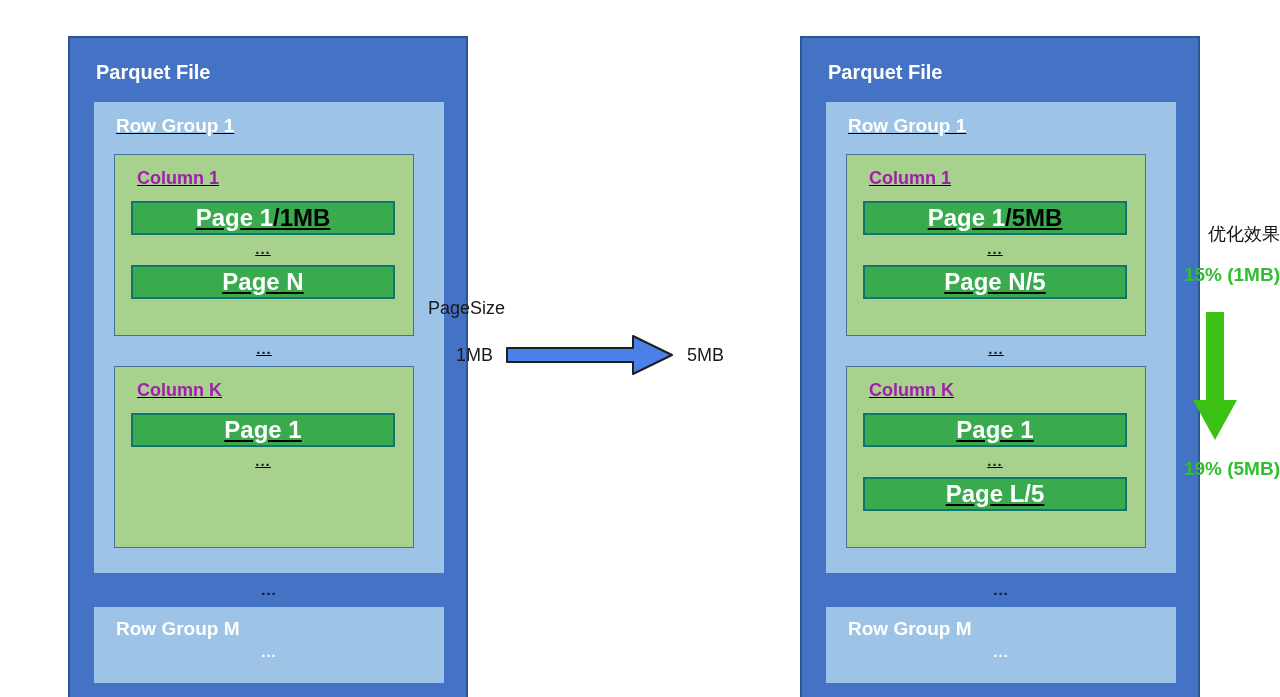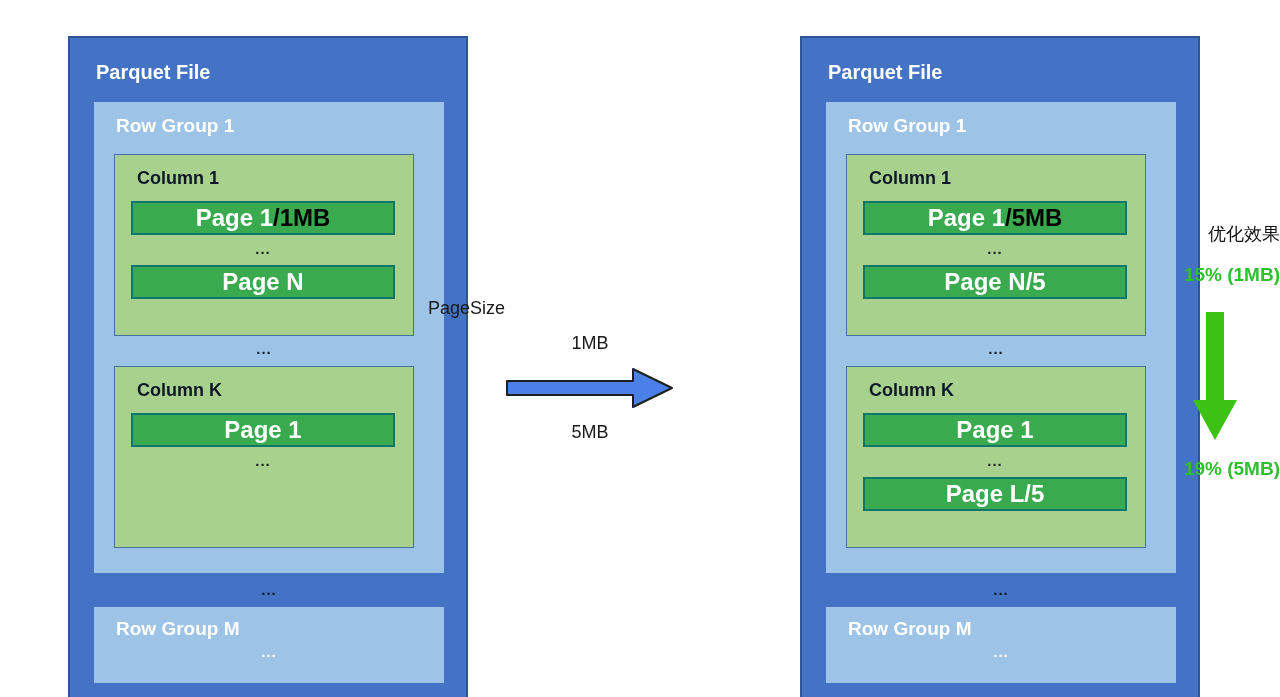--- a/index.html
+++ b/index.html
@@ -20,33 +20,33 @@
   #panel-right { left:754px; }
 
   .panel-title {
     color:#ffffff; font-size:20px; font-weight:bold;
     margin:6px 0 18px 2px; line-height:24px;
   }
 
   .row-group {
     background:#9DC3E6; box-sizing:border-box; width:350px;
   }
-  .rg-top { height:471px; padding:12px 30px 8px 20px; }
+  .rg-top { height:471px; padding:12px 30px 8px 20px;text-decoration:underline; }
 
   .rg-label {
     color:#ffffff; font-size:19px; font-weight:600;
     margin:0 0 16px 2px; line-height:24px;
   }
 
   .column {
     background:#A9D18E; border:1px solid #41719C; box-sizing:border-box;
     height:182px; padding:10px 18px 0 16px;
   }
   .col-label {
-    color:#0f172a; font-size:18px; font-weight:600;
+    color:#a21caf; font-size:18px; font-weight:600;
     margin:2px 0 12px 6px; line-height:22px;
   }
   .page {
     background:#3AAA4F; border:2px solid #0f766e; box-sizing:border-box;
     height:34px; display:flex; align-items:center; justify-content:center;
     color:#ffffff; font-size:24px; font-weight:600; white-space:pre;
   }
   .page-suffix { color:#000000; }
 
   .dots { text-align:center; font-weight:bold; letter-spacing:1px; font-size:15px; }
@@ -60,21 +60,20 @@
 
   
   .transition {
     position:absolute; left:432px; top:298px; width:316px; text-align:left;
     color:#1a1a1a;
   }
   .transition-label { font-size:18px; margin:0 0 14px 0; transform:translateX(-4px); }
   .transition-row {
     display:flex; align-items:center; justify-content:center; gap:12px;
     font-size:18px;
-    flex-direction:column;
   }
   .transition-row svg { display:block; }
 
   
   .result {
     position:absolute; left:1150px; top:222px; width:130px; text-align:right;
   }
   .result-title { font-size:18px; color:#111111; margin:0 0 18px 0; }
   .result-before, .result-after {
     font-size:19px; font-weight:bold; color:#2FBF2F; white-space:nowrap;

